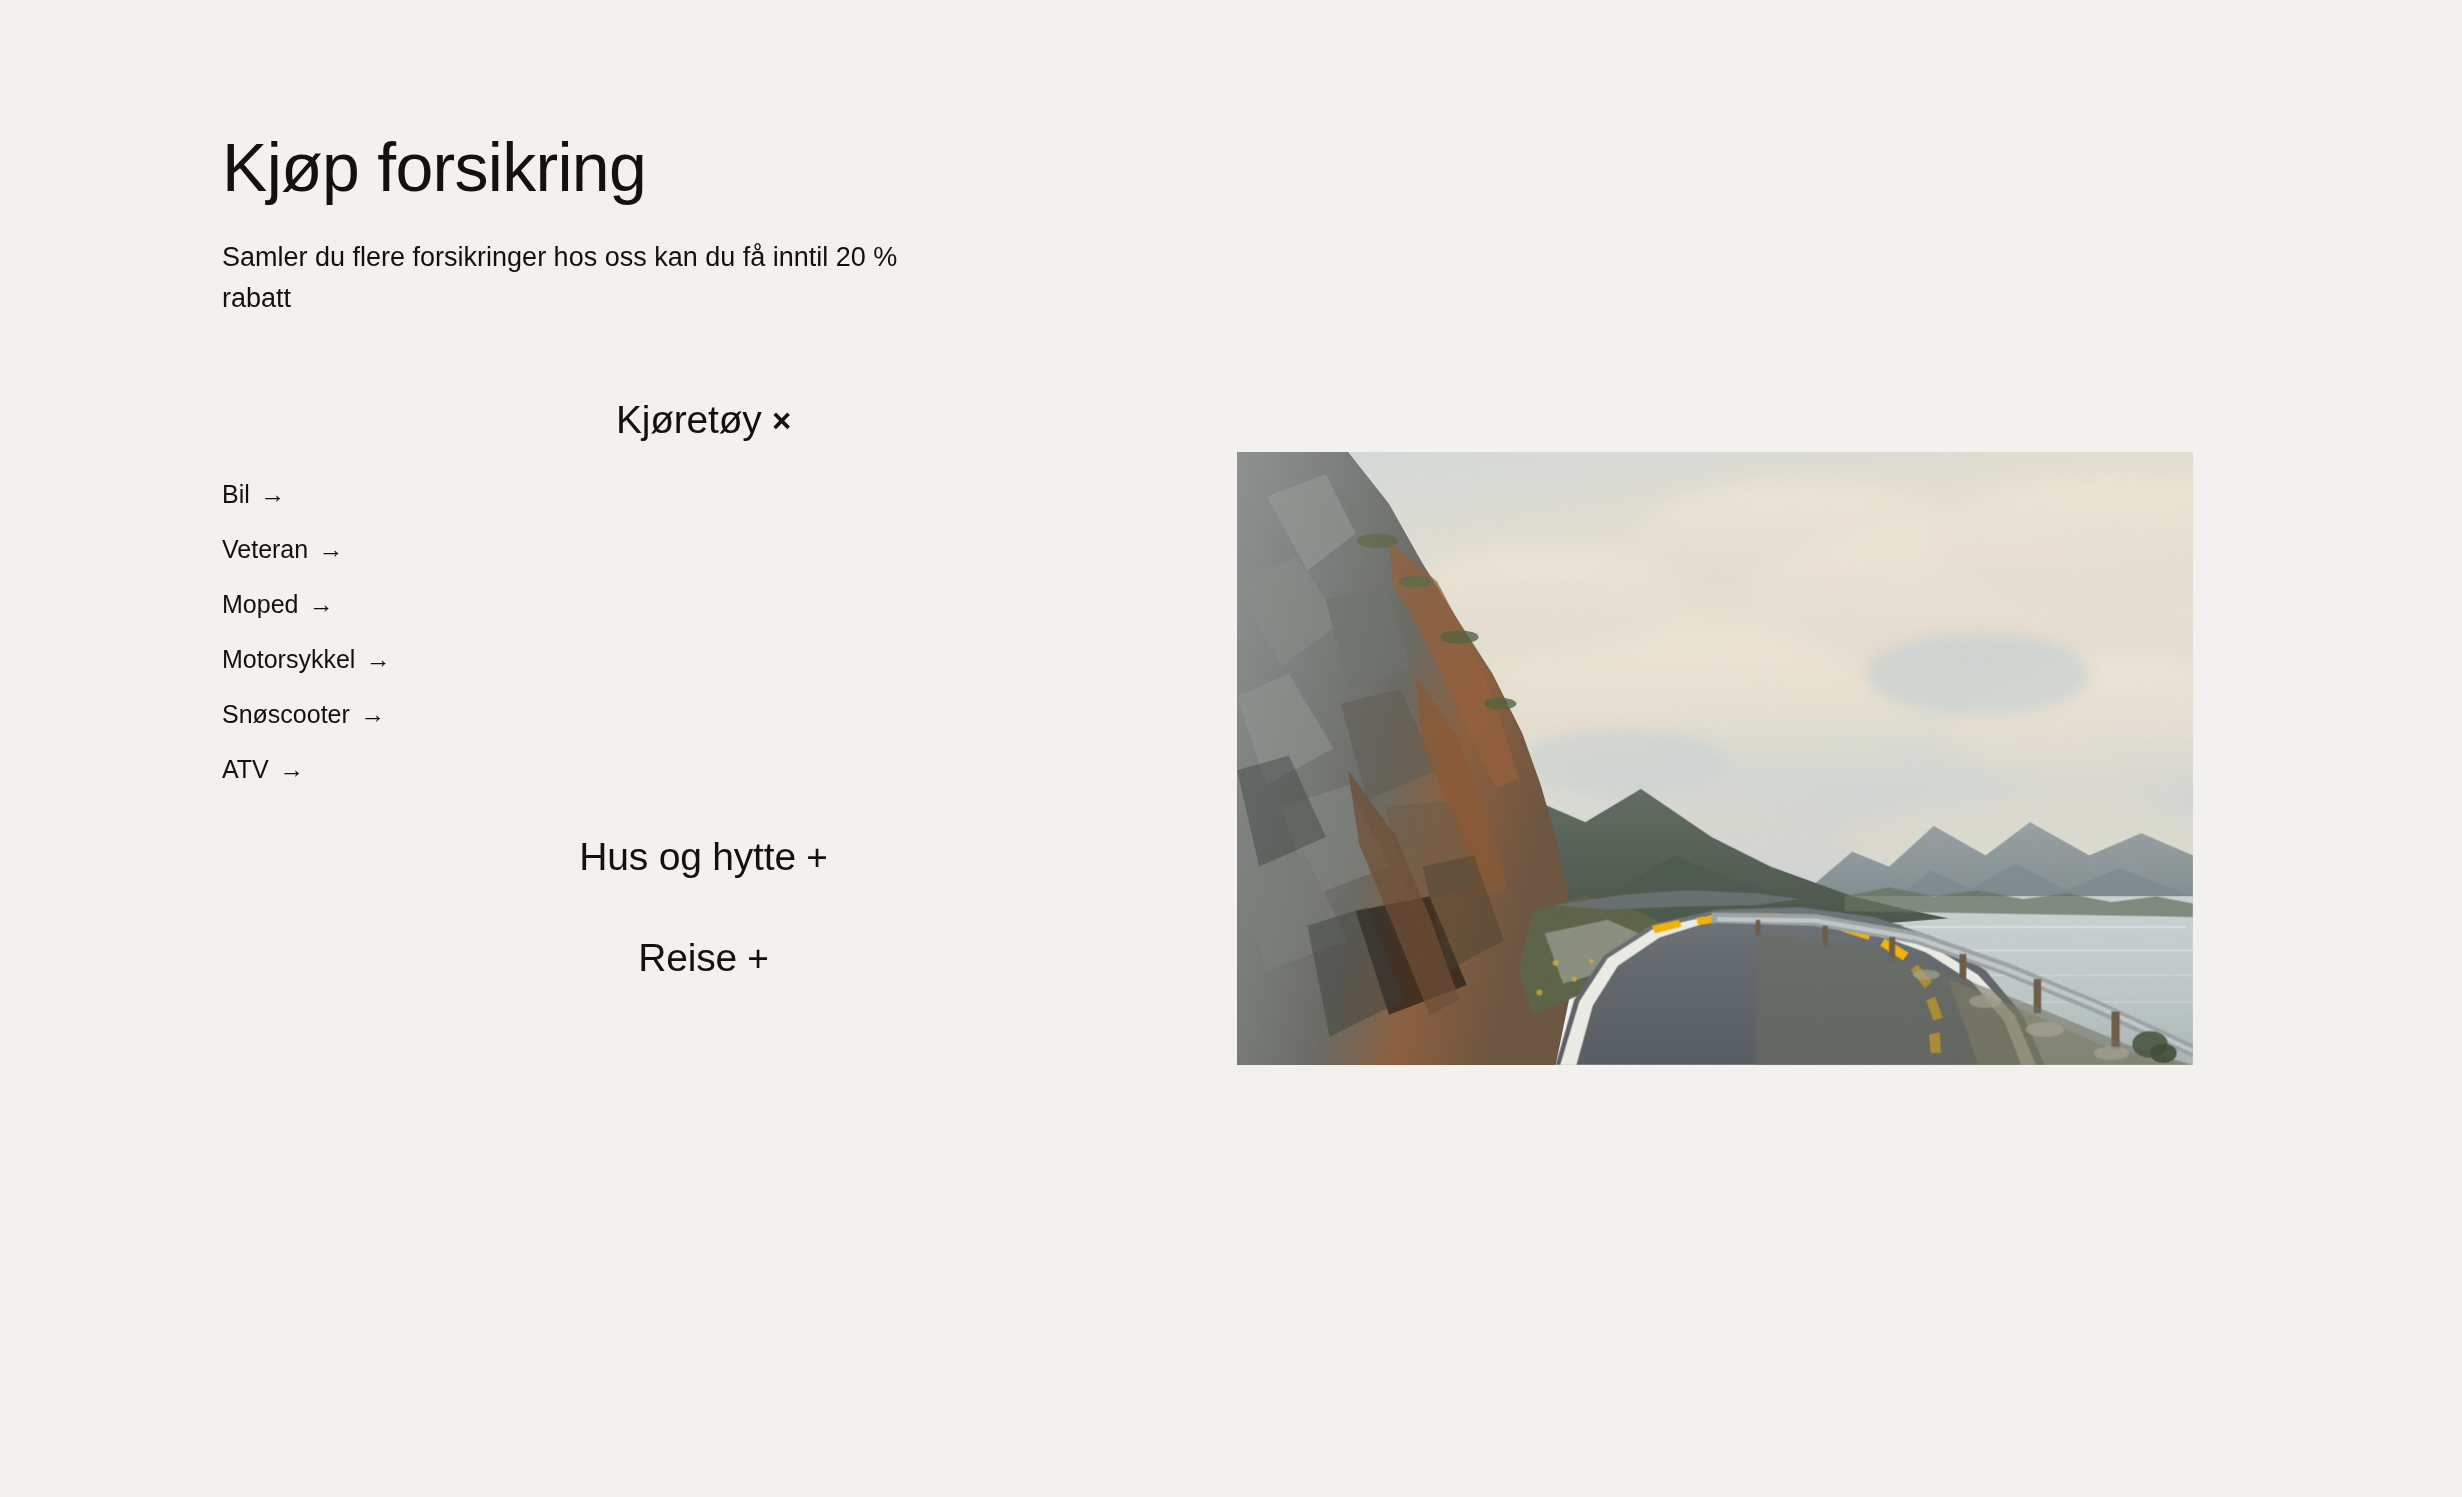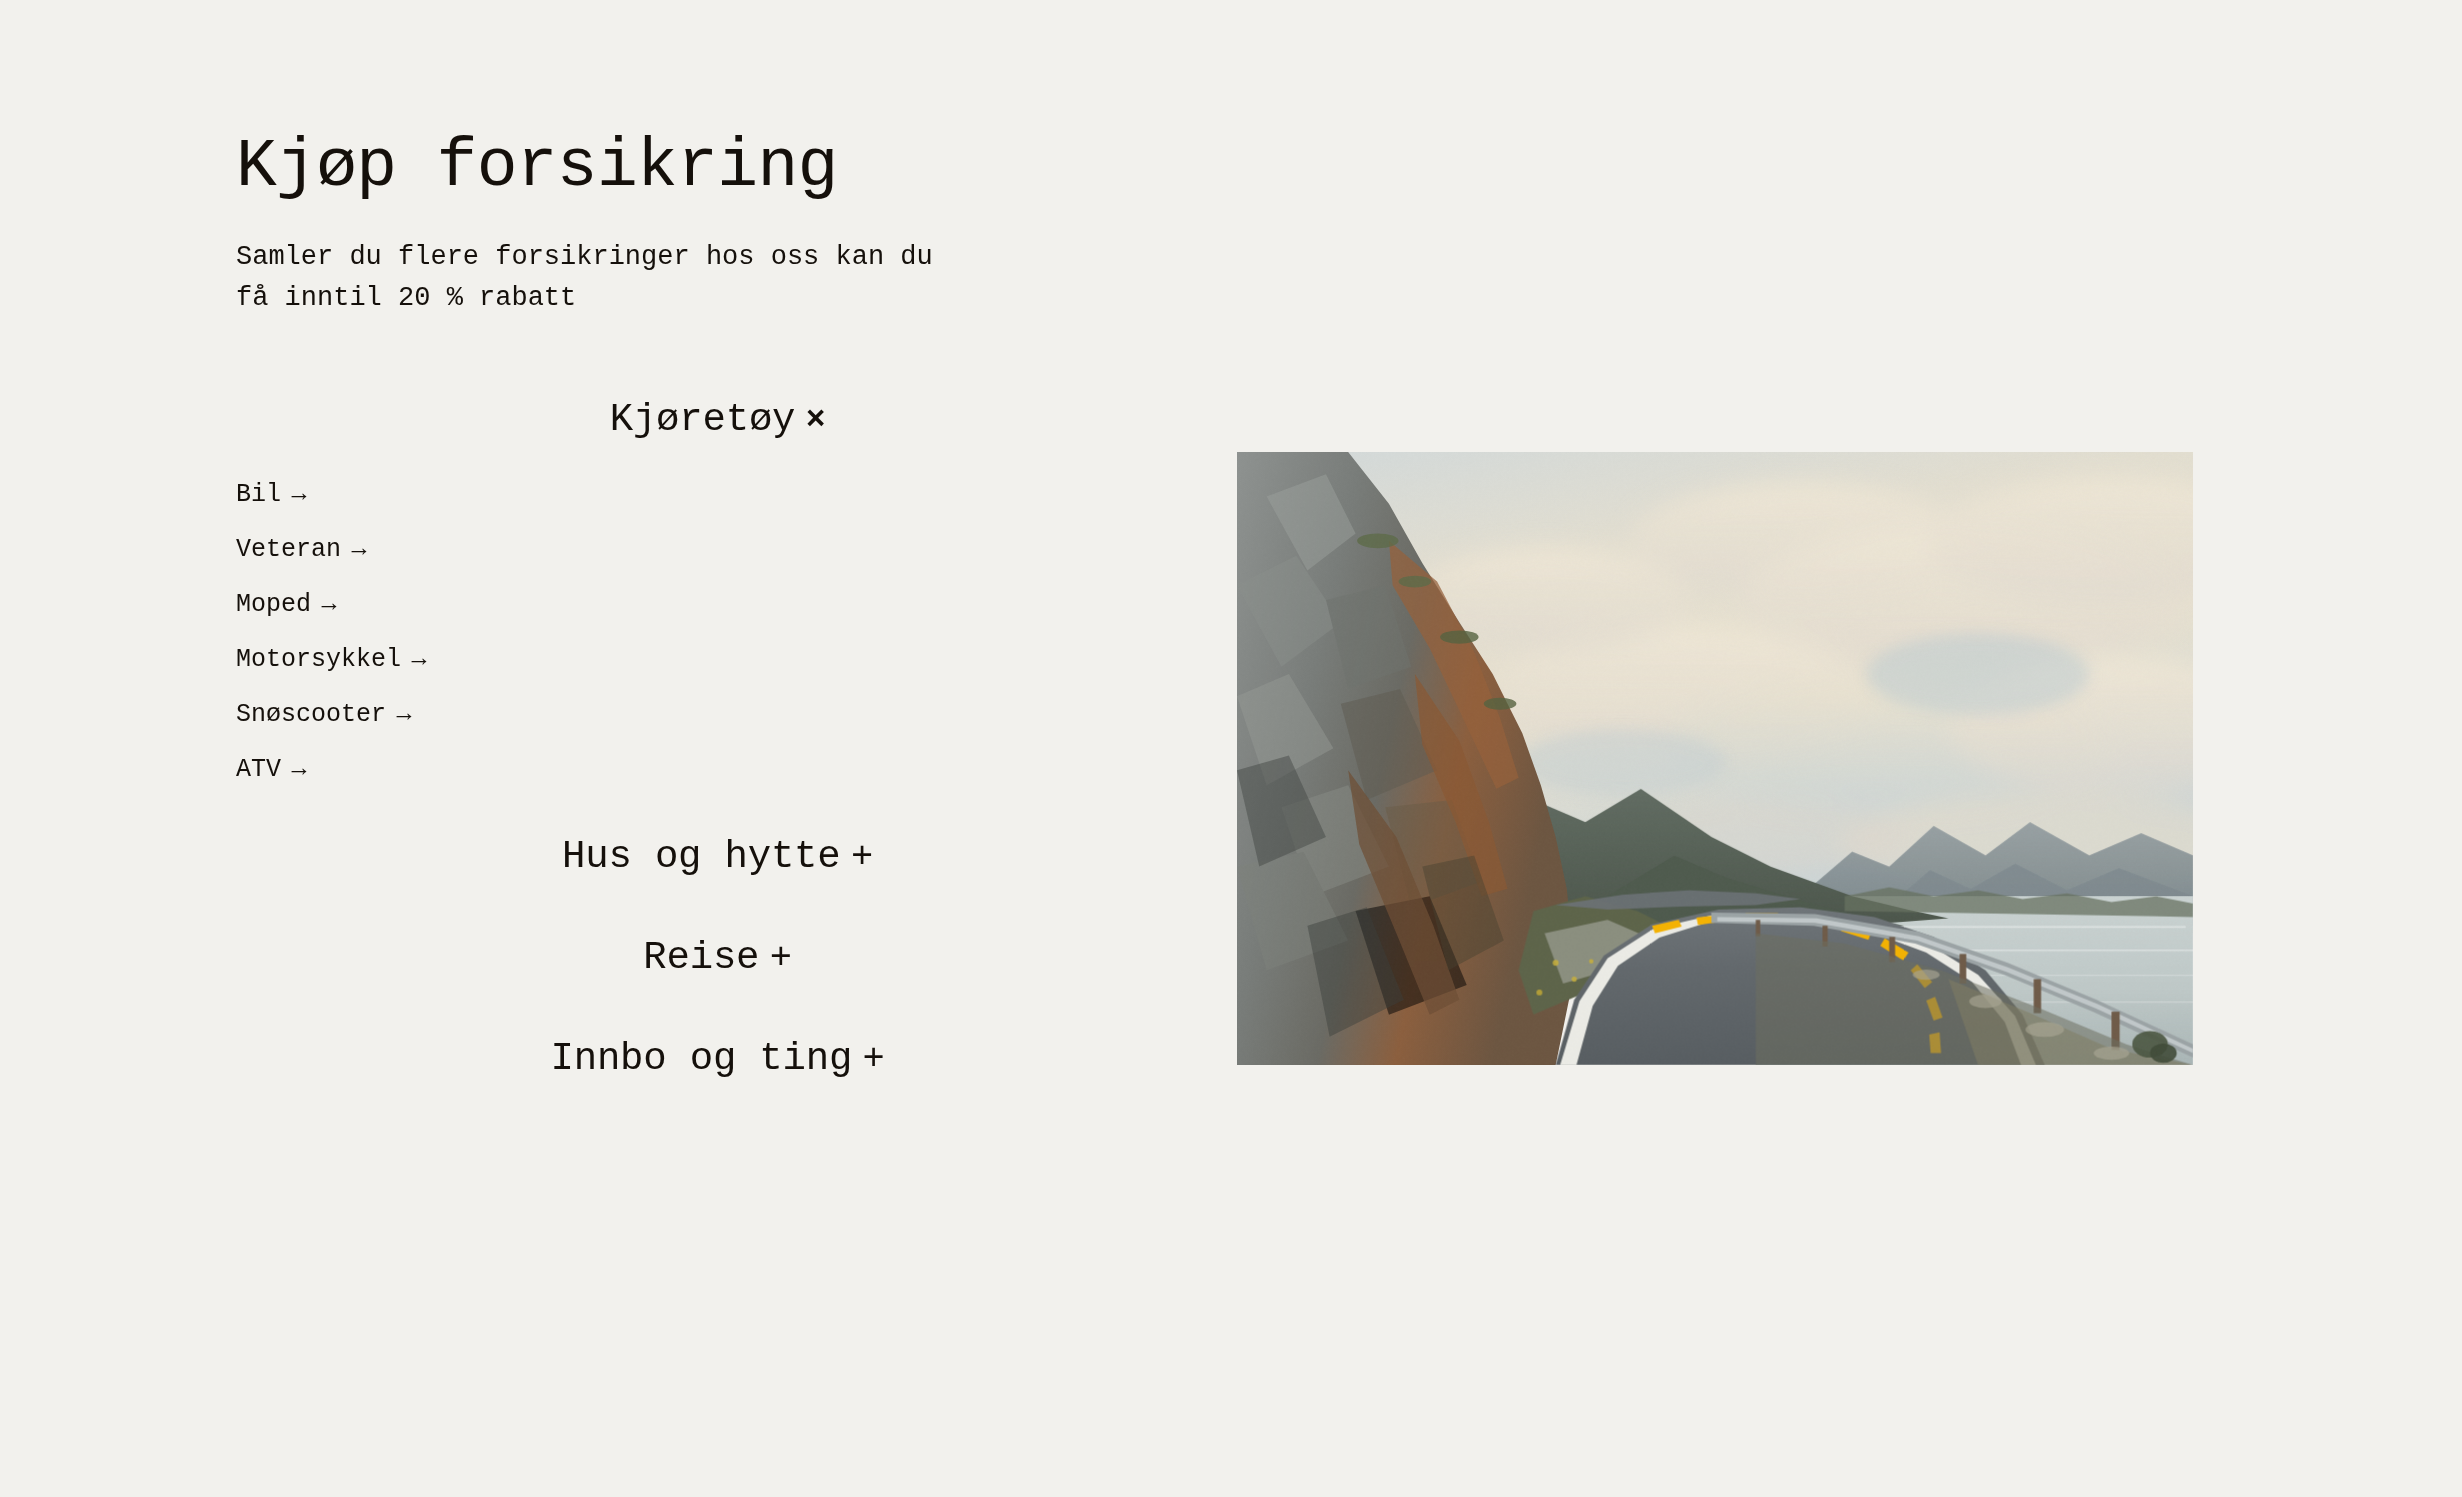--- a/index.html
+++ b/index.html
@@ -5,21 +5,21 @@
   * { margin:0; padding:0; box-sizing:border-box; }
   html, body {
     width:2462px; height:1498px;
     background:#F2F1ED;
     font-family:"Liberation Sans", sans-serif;
     overflow:hidden;
   }
   .page { position:relative; width:2462px; height:1498px; }
 
   
-  .left-col { position:absolute; left:236px; top:0; width:963px;font-family:Liberation Mono, monospace; }
+  .left-col { position:absolute; left:222px; top:0; width:963px; }
 
   .page-title {
     font-size:68px;
     font-weight:300;
     letter-spacing:-0.7px;
     color:#15100B;
     line-height:1;
     margin-top:133px;
   }
 
@@ -130,25 +130,20 @@
           <span>Hus og hytte</span><span class="sym plus">+</span>
         </div>
       </div>
 
       <div class="acc-item collapsed">
         <div class="acc-header">
           <span>Reise</span><span class="sym plus">+</span>
         </div>
       </div>
 
-      <div class="acc-item collapsed">
-        <div class="acc-header">
-          <span>Innbo og ting</span><span class="sym plus">+</span>
-        </div>
-      </div>
 
 
     </div>
   </div>
 
   <div class="photo">
     <svg viewBox="0 0 1290 828" preserveAspectRatio="none">
       <defs>
         <linearGradient id="skyG" x1="0" y1="0" x2="0.35" y2="1">
           <stop offset="0%" stop-color="#D3DADB"></stop>

